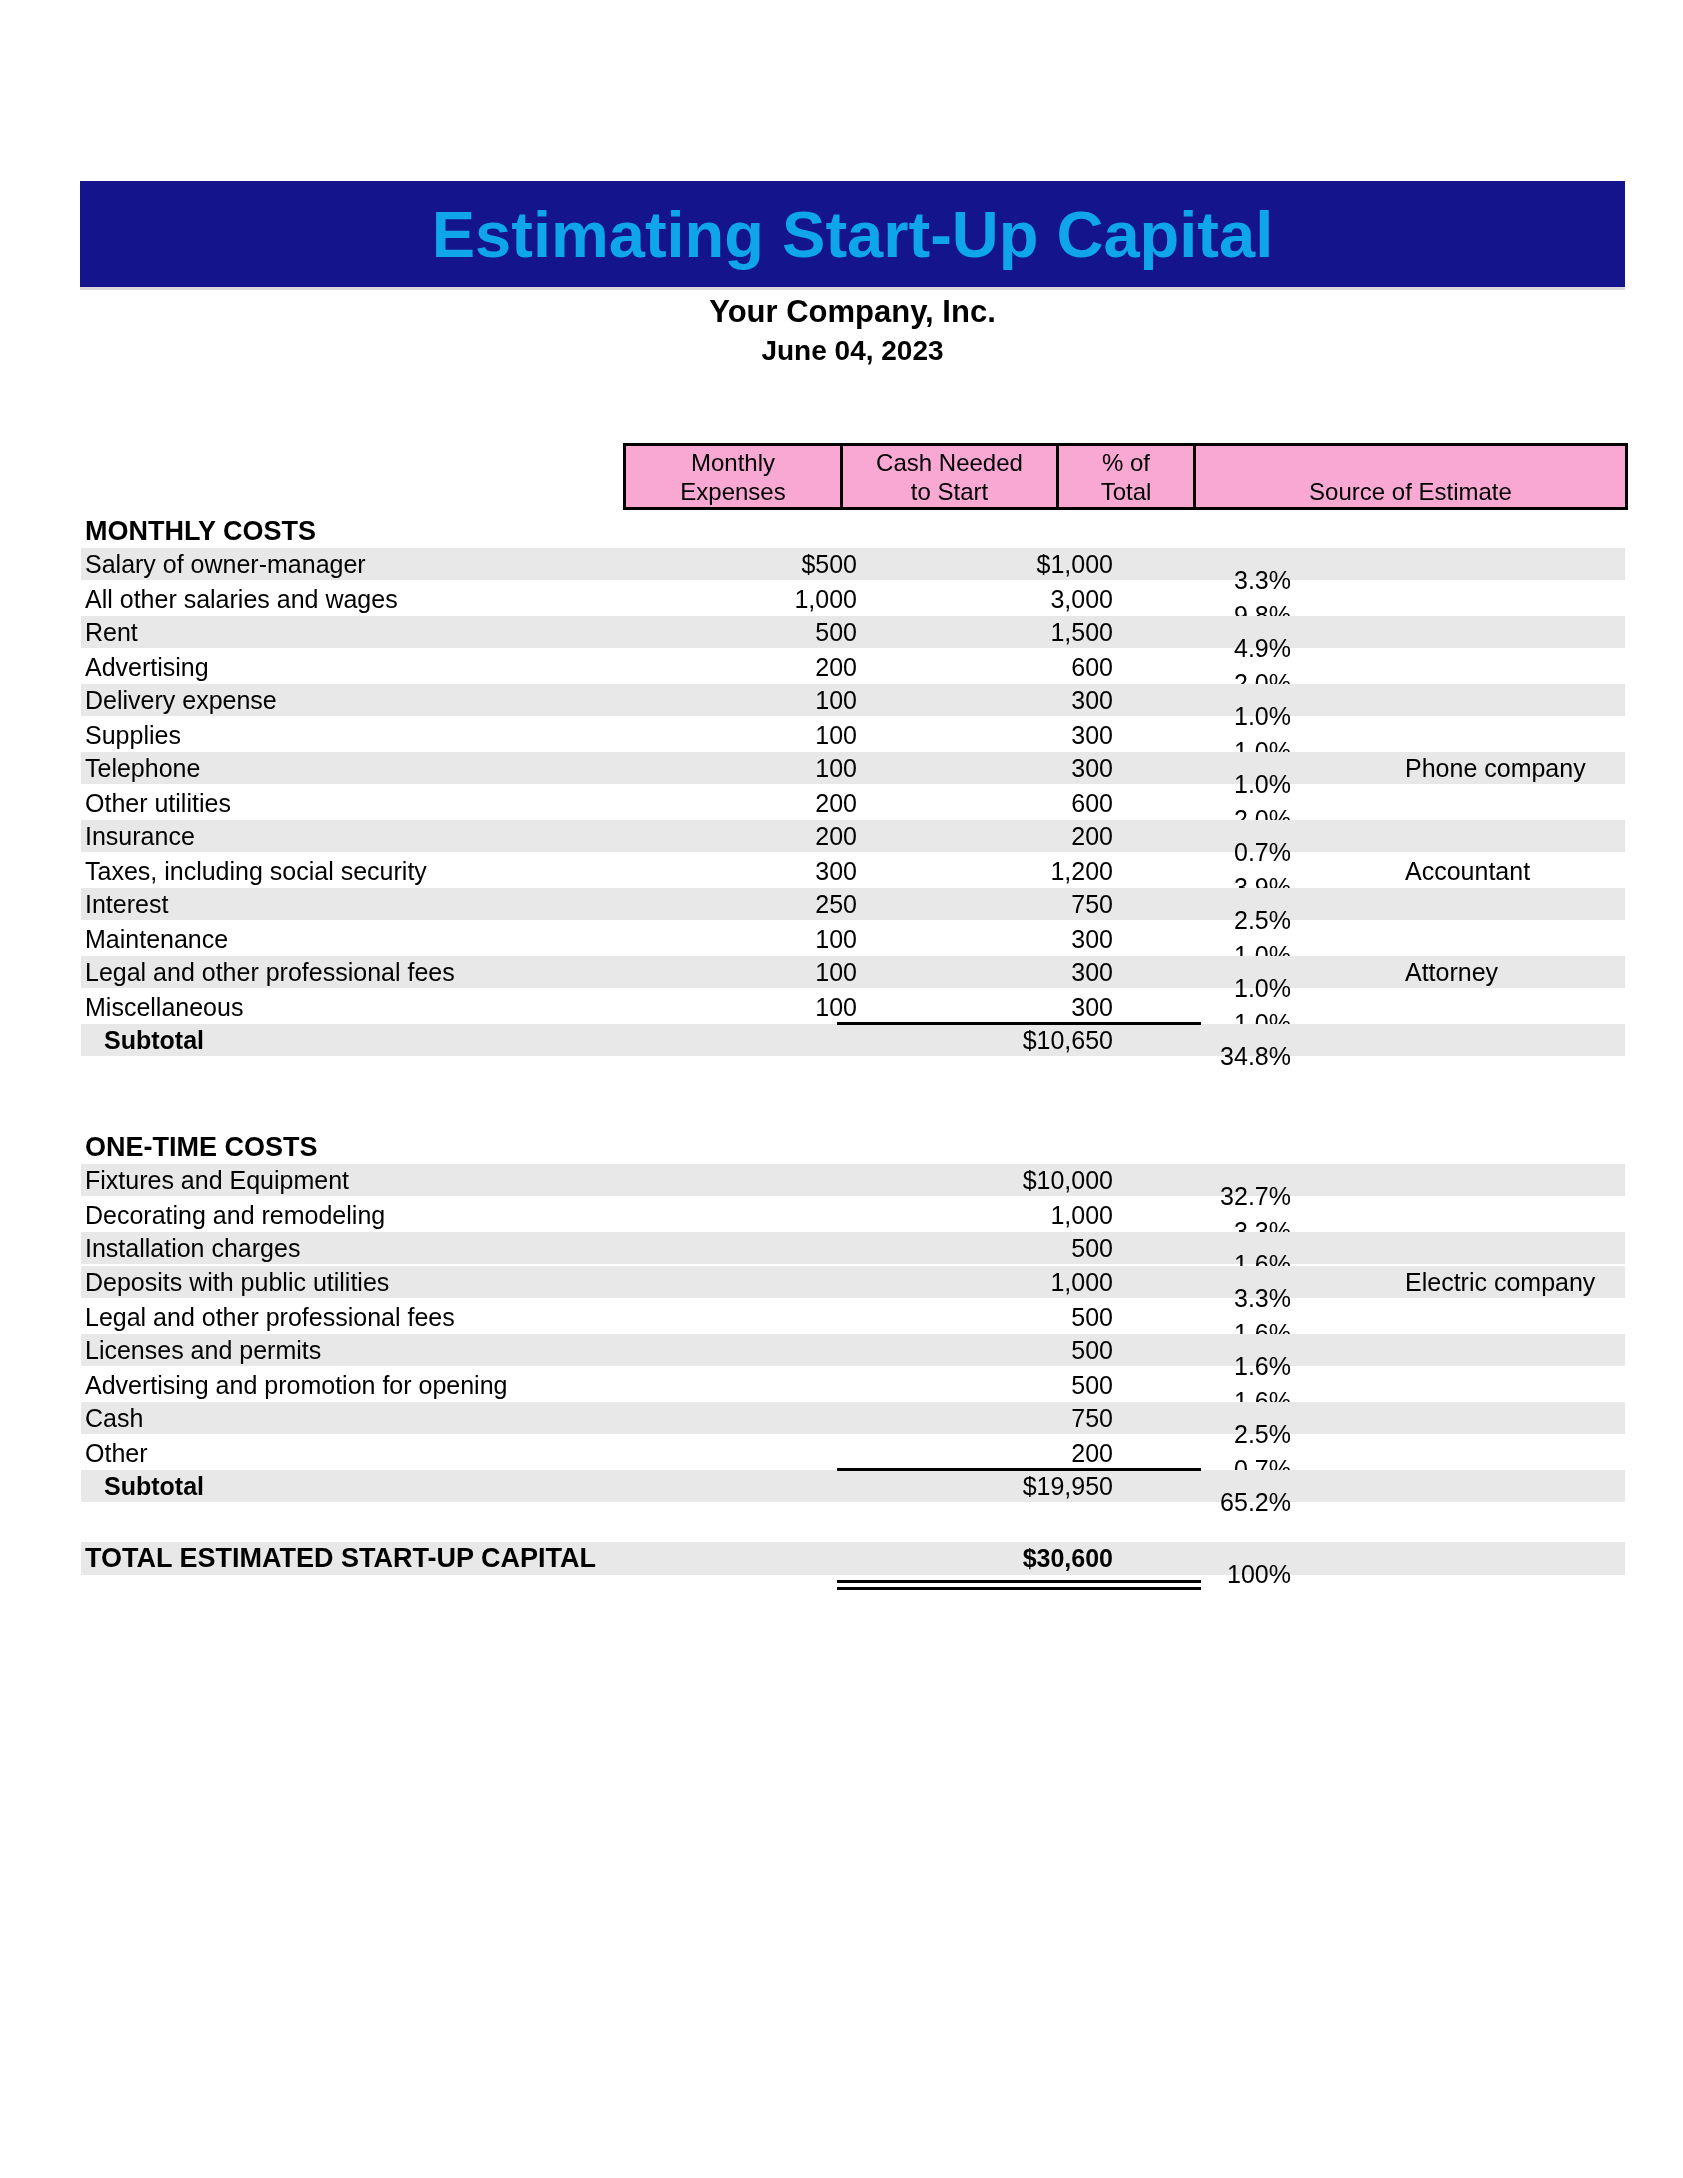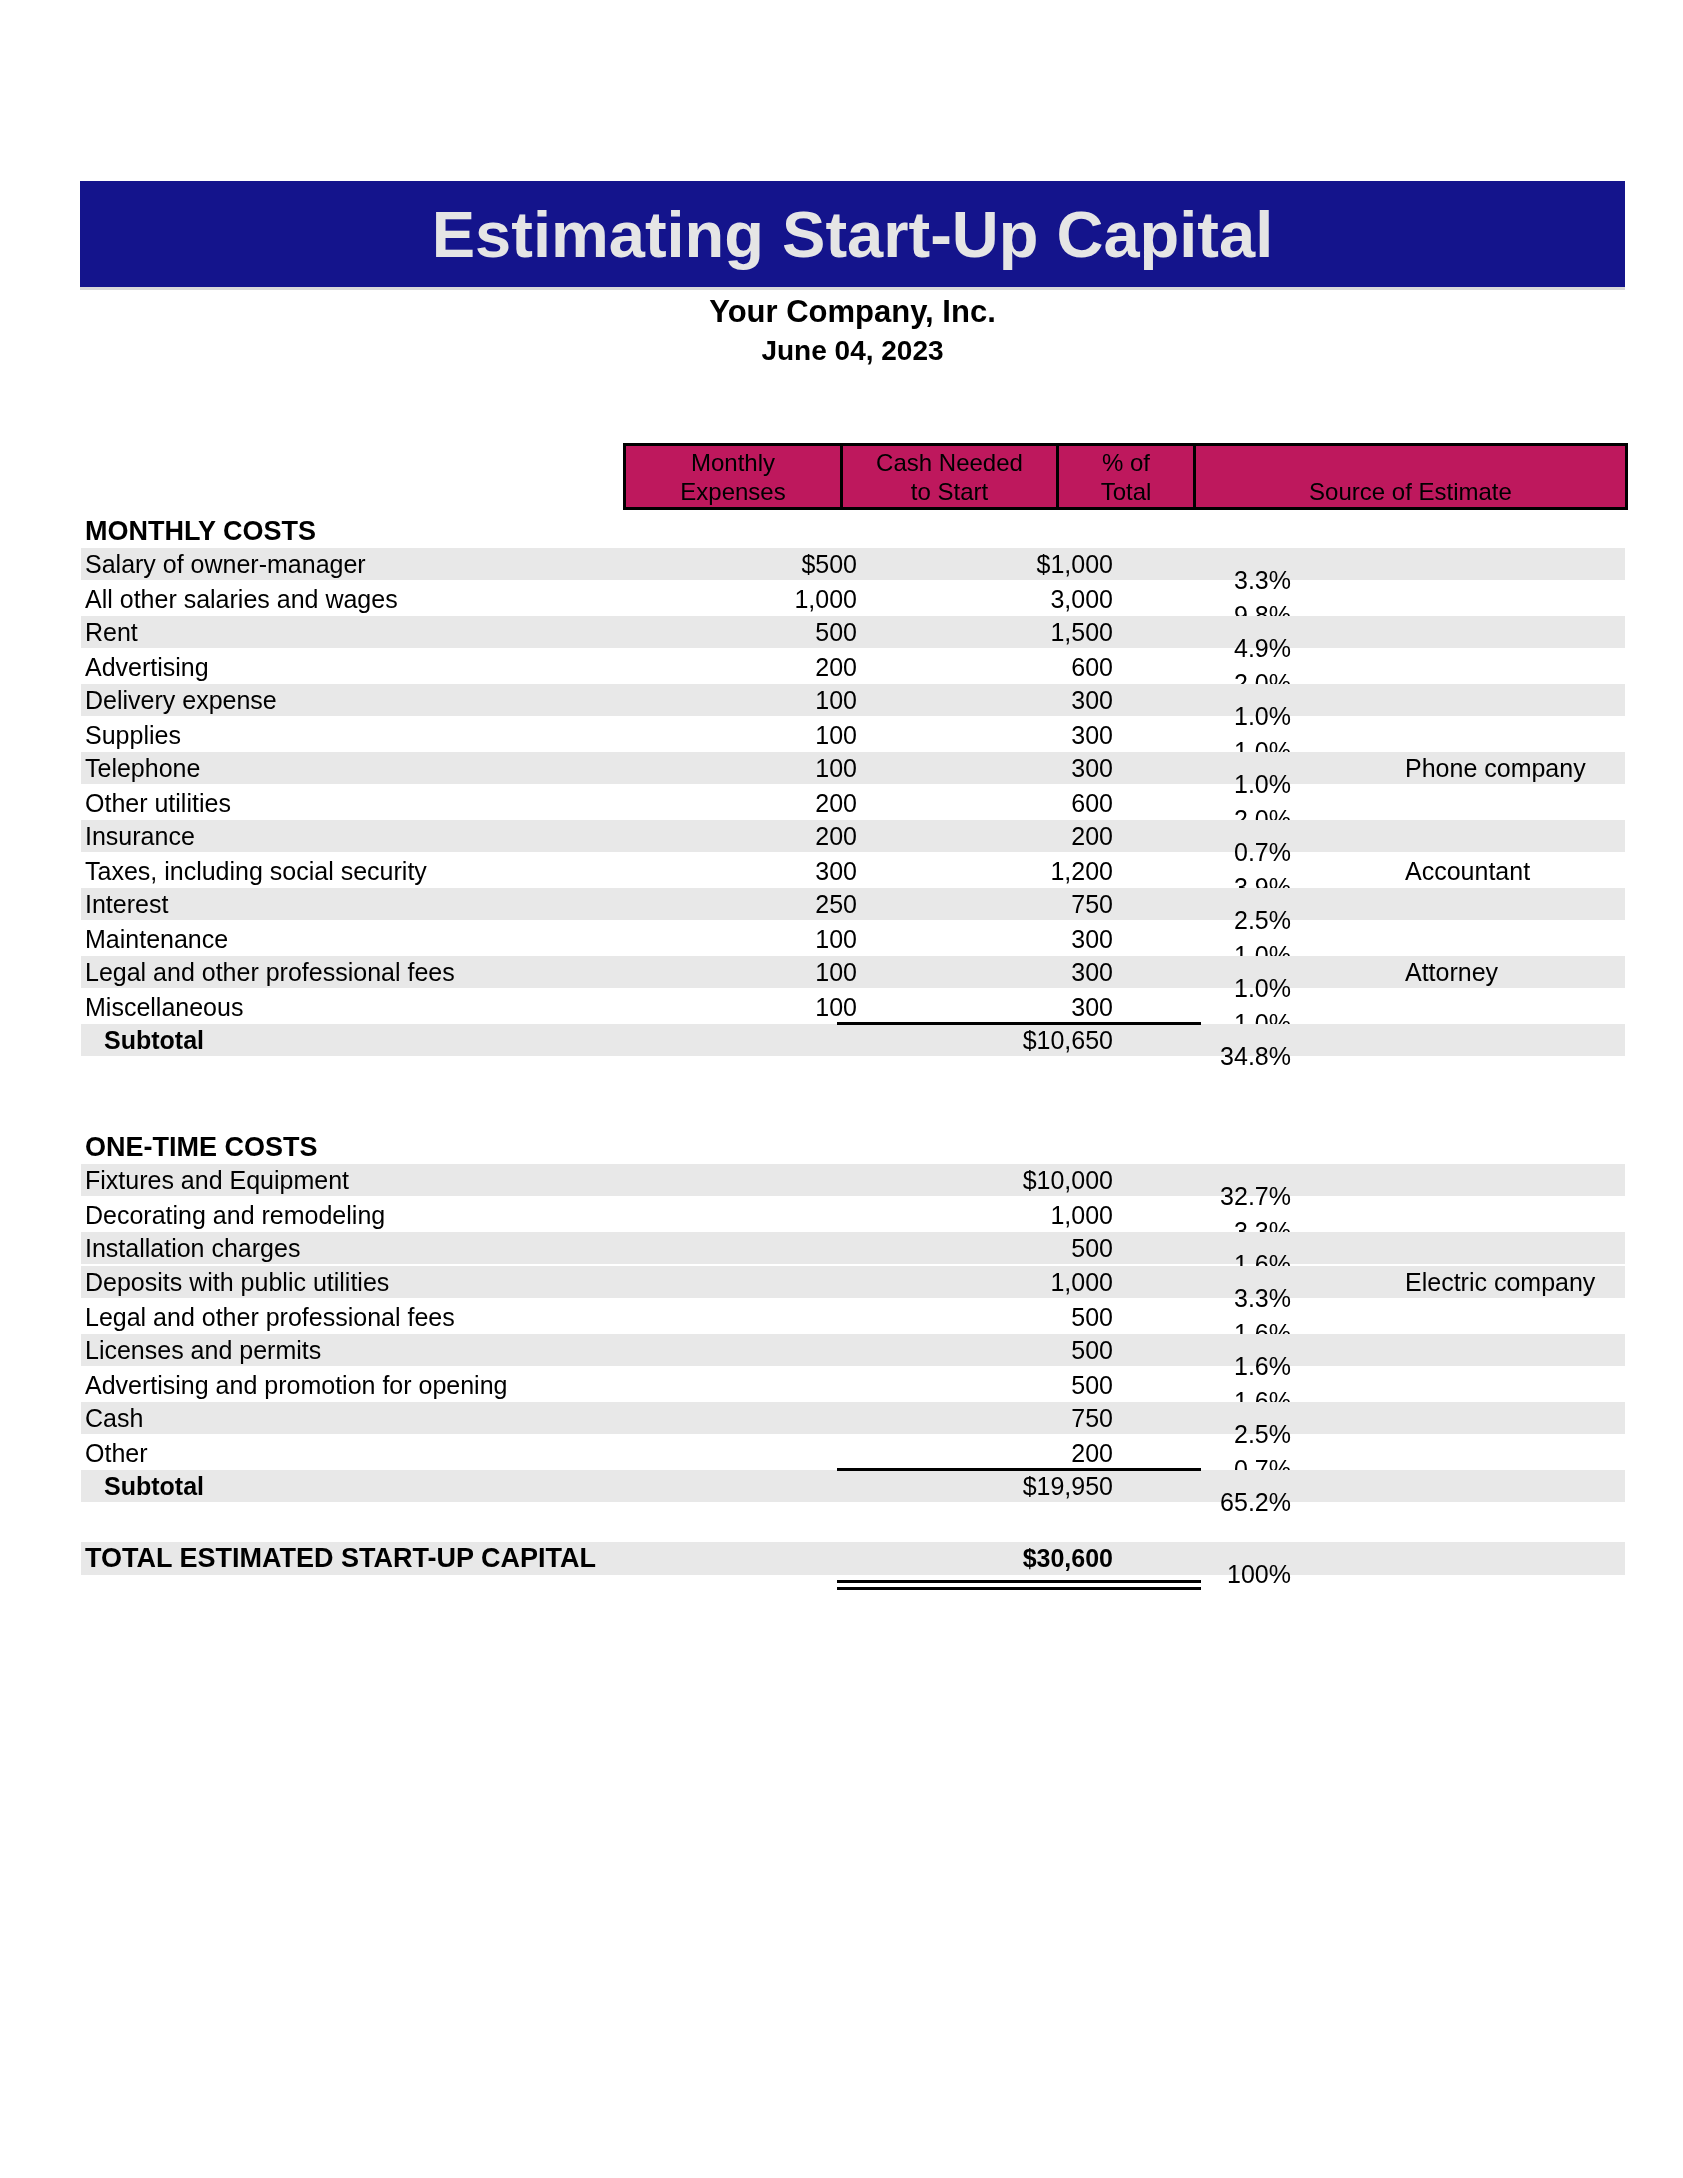--- a/index.html
+++ b/index.html
@@ -7,34 +7,34 @@
     position:relative;width:1683px;height:2178px;background:#ffffff;
     font-family:"Liberation Sans",sans-serif;color:#000;overflow:hidden;
   }
   
   .banner{
     position:absolute;left:80px;top:181px;width:1545px;height:106px;
     background:#14148C;display:flex;align-items:center;justify-content:center;
     box-shadow:0 3px 0 #d9d9d9;
   }
   .banner h1{
-    margin:0;color:#e5e5e5;font-size:65px;font-weight:bold;letter-spacing:0px;
+    margin:0;color:#0ea5e9;font-size:65px;font-weight:bold;letter-spacing:0px;
   }
   .company{
     position:absolute;left:80px;top:294px;width:1545px;text-align:center;
     font-size:31px;font-weight:bold;
   }
   .docdate{
     position:absolute;left:80px;top:335px;width:1545px;text-align:center;
     font-size:28px;font-weight:bold;
   }
   
   .colheads{
     position:absolute;left:623px;top:443px;width:1005px;height:67px;
-    background:#be185d;border:3px solid #000;box-sizing:border-box;display:flex;
+    background:#f9a8d4;border:3px solid #000;box-sizing:border-box;display:flex;
   }
   .colheads .cell{
     box-sizing:border-box;display:flex;flex-direction:column;justify-content:center;
     align-items:center;font-size:24px;border-right:3px solid #000;
   }
   .colheads .cell:last-child{border-right:none;}
   .colheads .cell span{display:block;height:29px;line-height:29px;text-align:center;}
   .ch1{width:217px;} .ch2{width:216px;} .ch3{width:137px;} .ch4{flex:1;}
   
   .tbody{position:absolute;left:81px;top:514px;width:1544px;}

